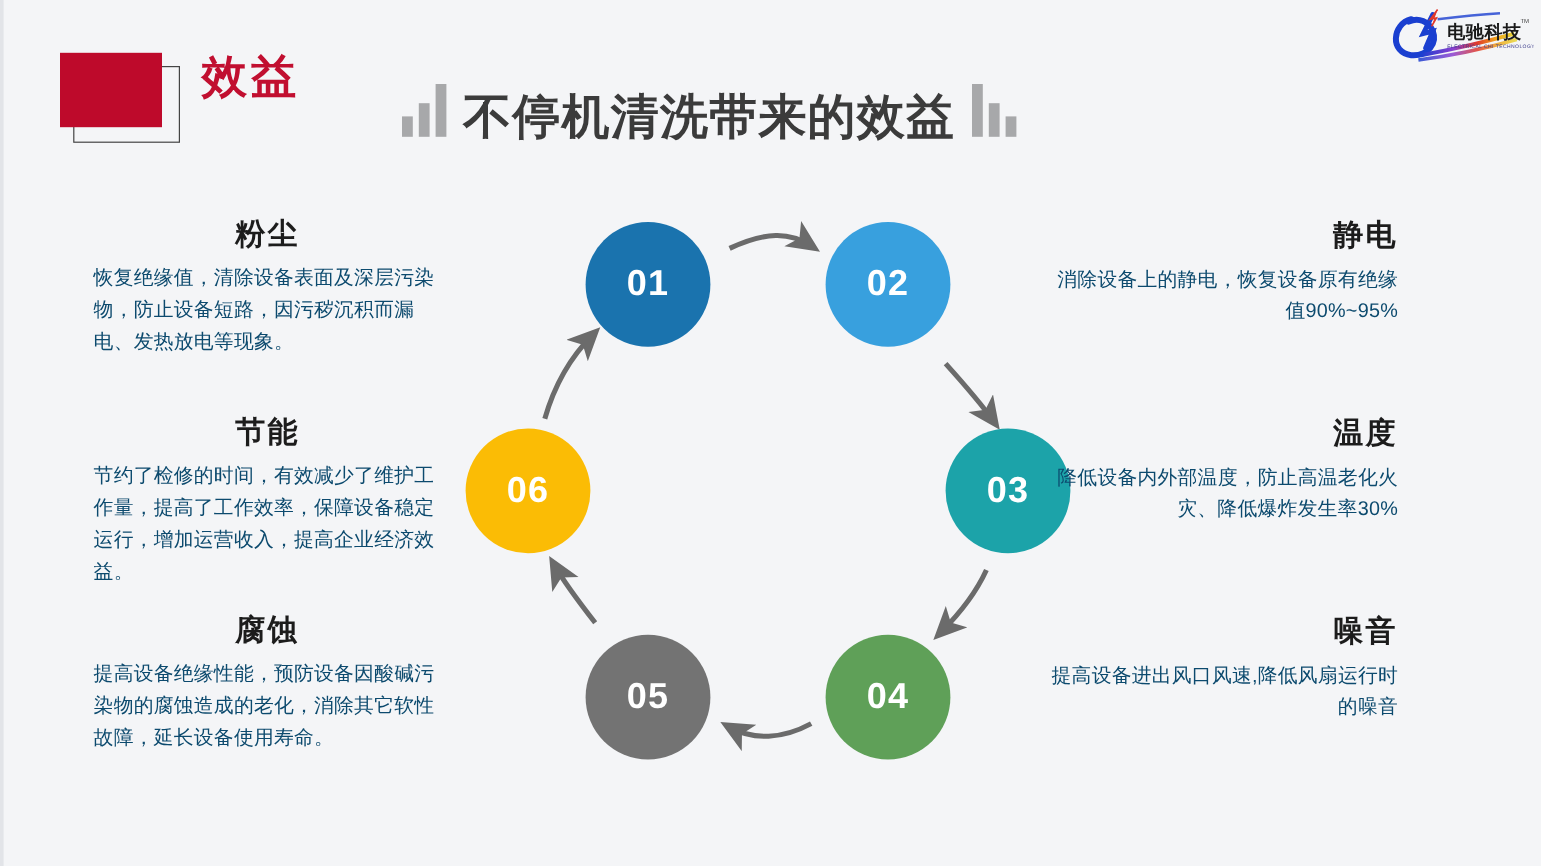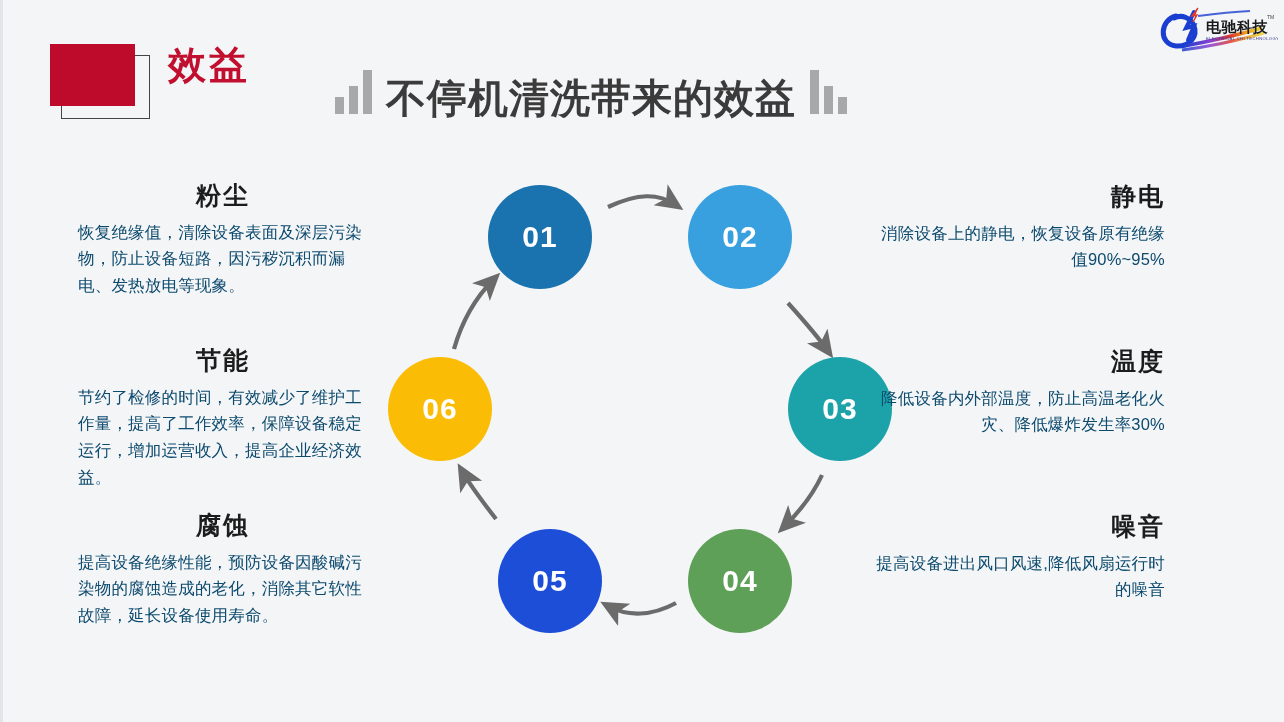--- a/index.html
+++ b/index.html
@@ -114,21 +114,21 @@
     color: #ffffff;
     font-size: 30px;
     font-weight: 700;
     letter-spacing: 1px;
     text-align: center;
   }
   .c1 { width: 104px; height: 104px; left: 108px; top: 10px;  background: #1A73AE; }
   .c2 { width: 104px; height: 104px; left: 308px; top: 10px;  background: #38A0DE; }
   .c3 { width: 104px; height: 104px; left: 408px; top: 182px; background: #1CA3A9; }
   .c4 { width: 104px; height: 104px; left: 308px; top: 354px; background: #5FA058; }
-  .c5 { width: 104px; height: 104px; left: 118px; top: 354px; background: #1d4ed8; }
+  .c5 { width: 104px; height: 104px; left: 108px; top: 354px; background: #737373; }
   .c6 { width: 104px; height: 104px; left:   8px; top: 182px; background: #FBBC05; }
 
   .arrows {
     position: absolute;
     left: 0; top: 0;
     width: 520px; height: 470px;
     overflow: visible;
   }
 
   

